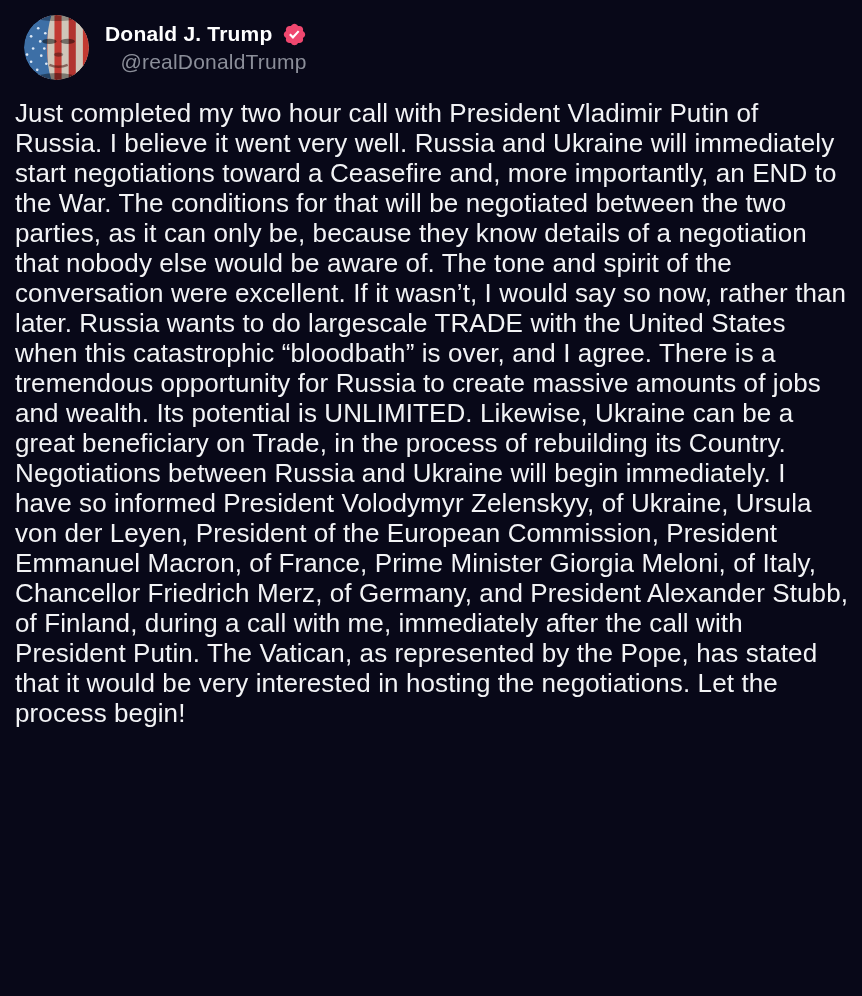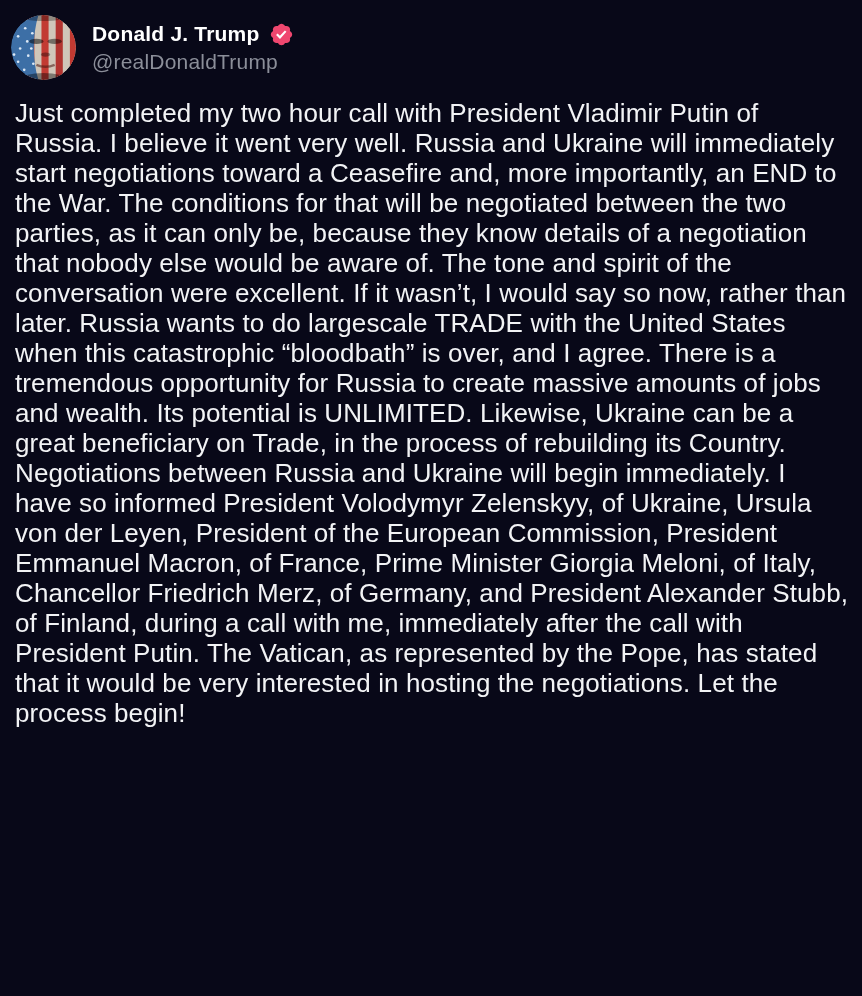--- a/index.html
+++ b/index.html
@@ -13,21 +13,21 @@
     width: 862px;
     height: 996px;
     background: #080818;
     overflow: hidden;
     box-sizing: border-box;
   }
   .header {
     display: flex;
     align-items: center;
     gap: 16px;
-    padding: 15px 14px 0 11px;
+    padding: 15px 14px 0 24px;
   }
   .avatar {
     width: 65px;
     height: 65px;
     border-radius: 50%;
     overflow: hidden;
     flex: 0 0 auto;
     cursor: pointer;
   }
   .avatar svg { display: block; }
@@ -51,20 +51,21 @@
   .badge {
     width: 25px;
     height: 25px;
     display: block;
   }
   .handle {
     font-size: 21px;
     color: #8b8e99;
     letter-spacing: 0.2px;
     cursor: pointer;
+    text-align: right;
   }
   .body-text {
     padding: 18px 13px 0 15px;
     font-size: 26px;
     line-height: 30px;
     color: #f2f3f5;
     letter-spacing: 0.1px;
     word-wrap: break-word;
   }
 </style>

